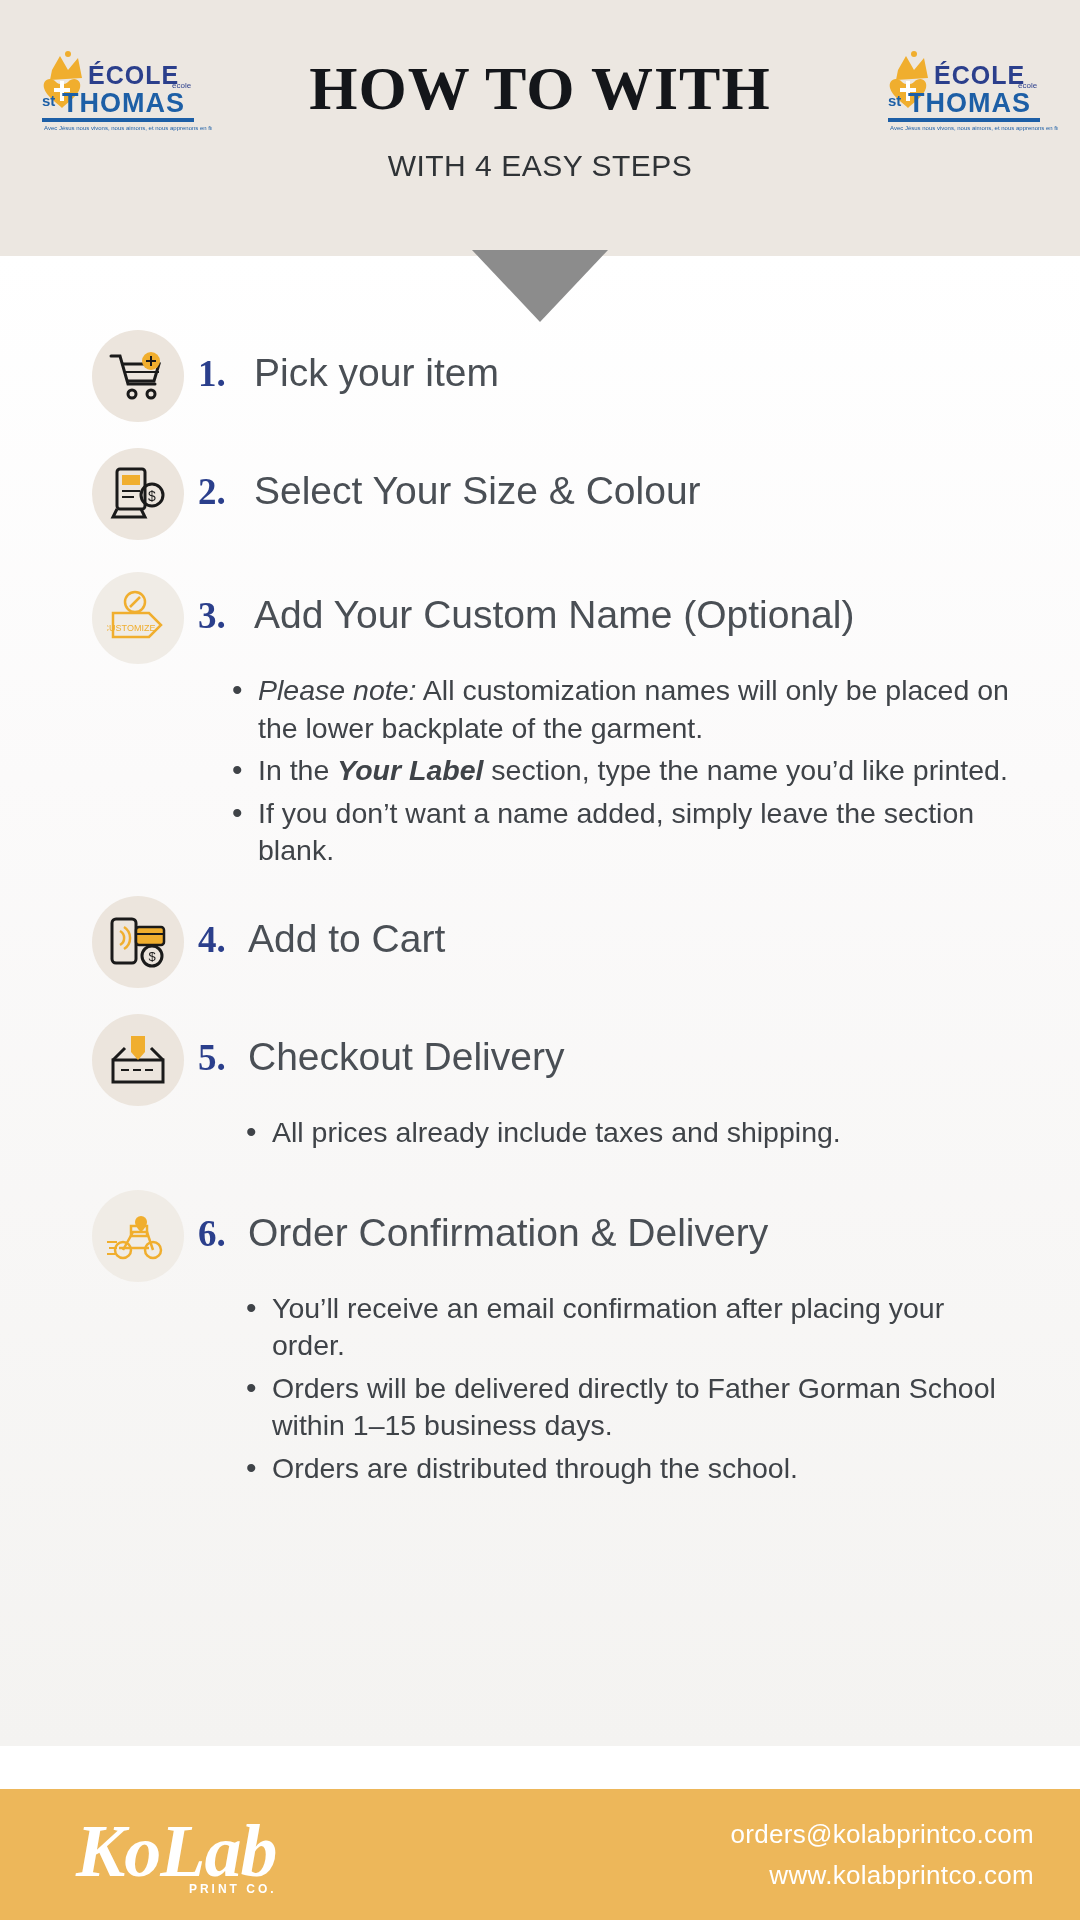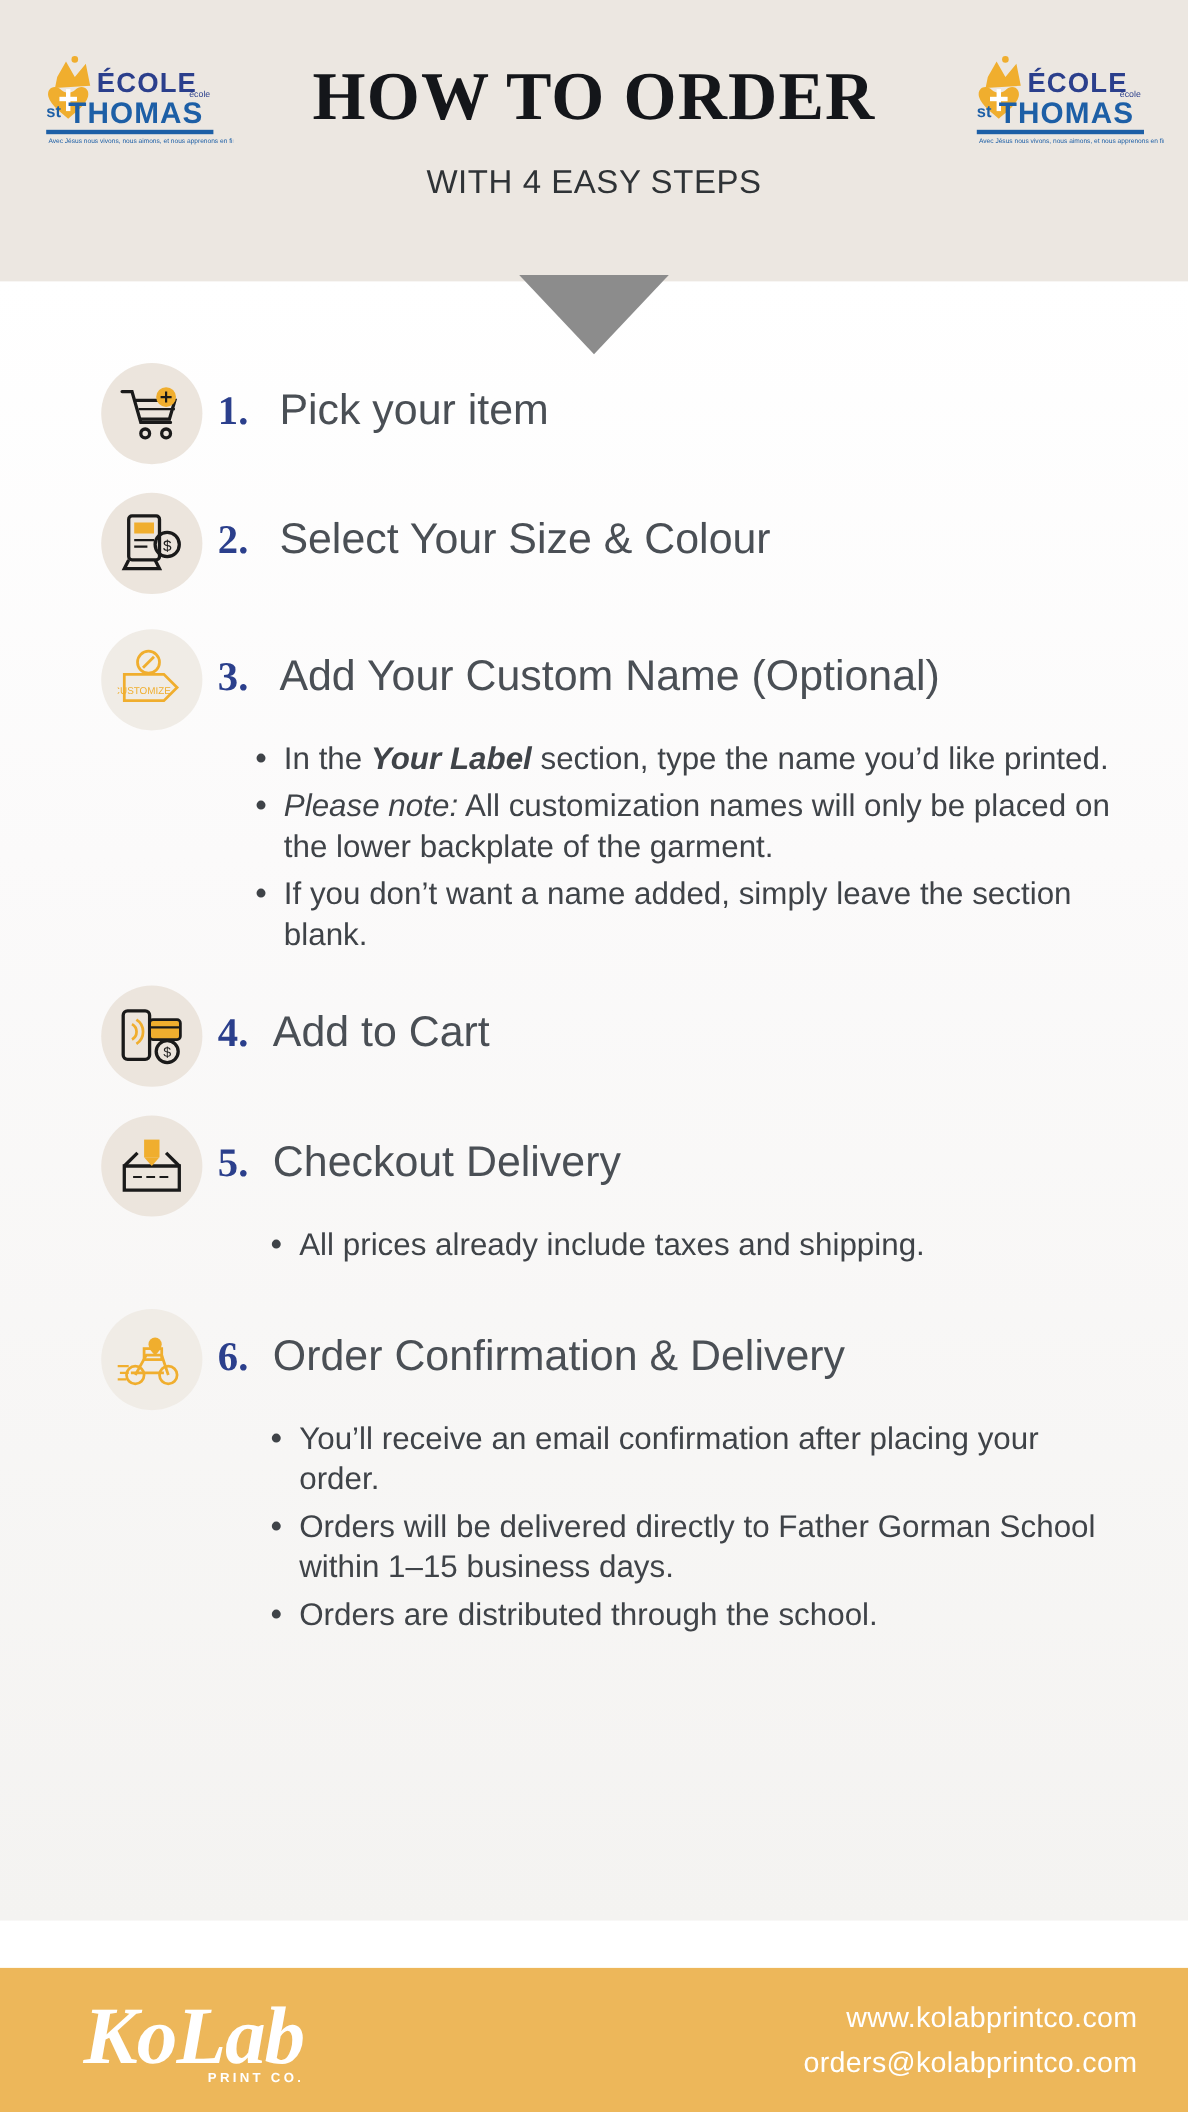--- a/index.html
+++ b/index.html
@@ -244,21 +244,21 @@
       <text x="20" y="58" font-family="Liberation Sans, sans-serif" font-size="15" fill="#1d5fa6" font-weight="bold">st</text>
       <text x="66" y="36" font-family="Liberation Sans, sans-serif" font-size="25" fill="#2b3f8c" font-weight="bold" letter-spacing="1">ÉCOLE</text>
       <text x="40" y="64" font-family="Liberation Sans, sans-serif" font-size="27" fill="#1d5fa6" font-weight="bold" letter-spacing="1">THOMAS</text>
       <text x="150" y="40" font-family="Liberation Sans, sans-serif" font-size="8" fill="#2b3f8c">école</text>
       <rect x="20" y="70" width="152" height="4" fill="#1d5fa6"></rect>
       <text x="22" y="82" font-family="Liberation Sans, sans-serif" font-size="6" fill="#1d5fa6">Avec Jésus nous vivons, nous aimons, et nous apprenons en finalité.</text>
     </svg>
   </div>
 
   <div class="header-inner">
-    <h1 class="main-title">HOW TO ORDER</h1>
+    <h1 class="main-title">HOW TO WITH</h1>
     <div class="sub-title">WITH 4 EASY STEPS</div>
   </div>
 </div>
 
 <div class="arrow-down"></div>
 
 <div class="content">
   <div class="steps">
 
     <div class="step-row sp-1">
@@ -306,24 +306,24 @@
         </svg>
       </div>
       <div class="step-text">
         <span class="step-num">3.</span>
         <span class="step-label">Add Your Custom Name (Optional)</span>
       </div>
     </div>
 
     <ul class="bullets wide">
       <li>
+        <span class="b-italic">Please note:</span><span> All customization names will only be placed on the lower backplate of the garment.</span>
+      </li>
+      <li>
         <span>In the </span><span class="b-strong">Your Label</span><span> section, type the name you’d like printed.</span>
-      </li>
-      <li>
-        <span class="b-italic">Please note:</span><span> All customization names will only be placed on the lower backplate of the garment.</span>
       </li>
       <li>
         <span>If you don’t want a name added, simply leave the section blank.</span>
       </li>
     </ul>
 
     <div class="step-row sp-4">
       <div class="icon-badge">
         <svg class="ico" width="60" height="58" viewBox="0 0 60 58">
           <rect x="4" y="6" width="24" height="44" rx="4" fill="none" stroke="#1a1a1a" stroke-width="3"></rect>
@@ -394,16 +394,16 @@
 
   </div>
 </div>
 
 <div class="footer">
   <div class="brand">
     <div class="brand-mark">KoLab</div>
     <div class="brand-sub">PRINT CO.</div>
   </div>
   <div class="contact">
+    <div>orders@kolabprintco.com</div>
     <div>www.kolabprintco.com</div>
-    <div>orders@kolabprintco.com</div>
   </div>
 </div>
 
 </body></html>

